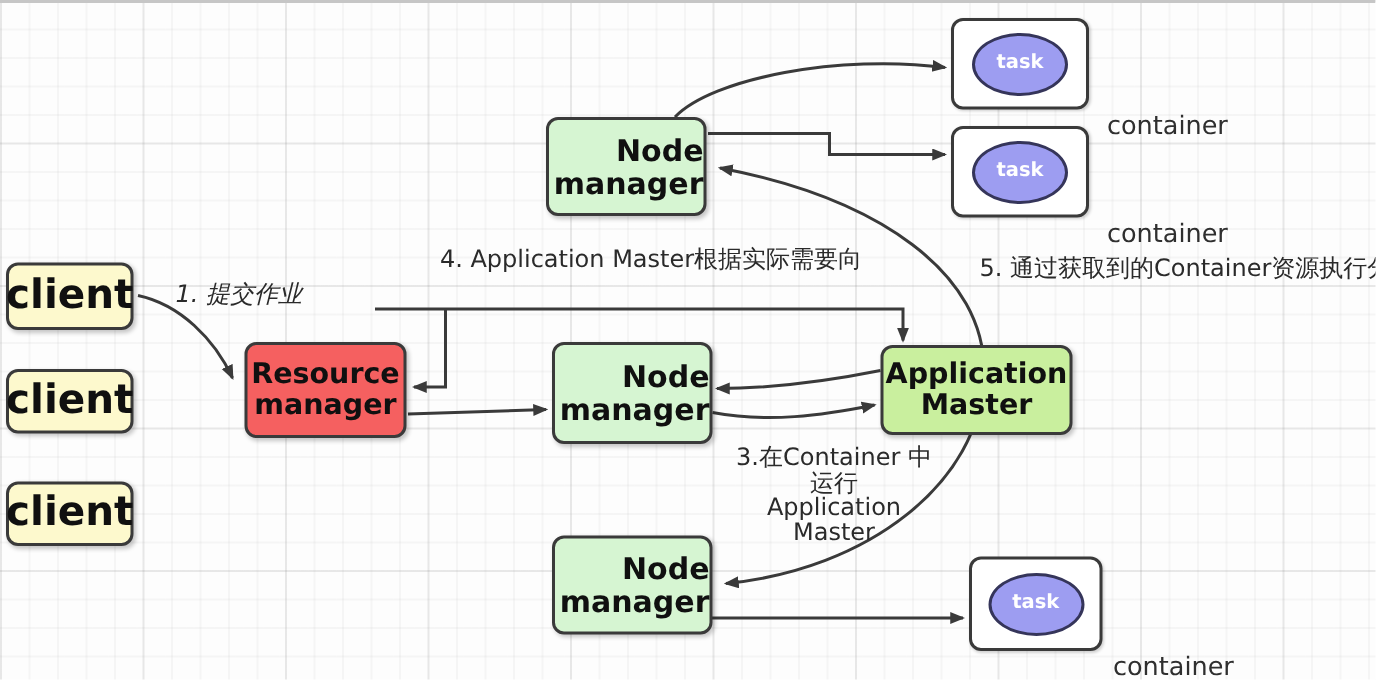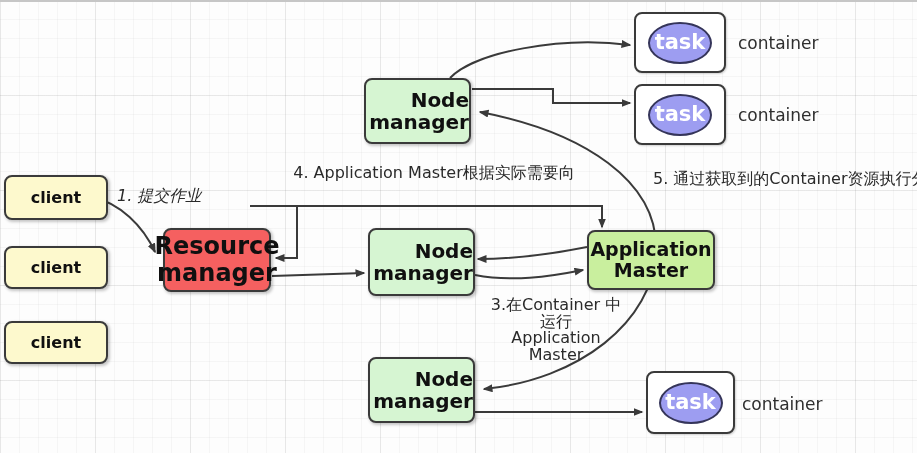--- a/index.html
+++ b/index.html
@@ -16,31 +16,31 @@
   }
   .top-edge{position:absolute;left:0;top:0;width:100%;height:2px;background:#c6c6c6;}
   .box{
     position:absolute;box-sizing:border-box;
     border:2px solid #3a3a3a;border-radius:8px;
     display:flex;align-items:center;justify-content:center;text-align:center;
     color:#101010;font-weight:600;line-height:1.12;
     box-shadow:1.5px 1.5px 3px rgba(0,0,0,0.22);
     background:#fff;
   }
-  .client{width:104px;height:45px;background:var(--client-fill);font-size:16px;}
-  .rm{left:163px;top:228px;width:108px;height:64px;background:var(--rm-fill);font-size:24px;}
+  .client{width:85px;height:45px;background:var(--client-fill);font-size:27px;}
+  .rm{left:163px;top:228px;width:108px;height:64px;background:var(--rm-fill);font-size:19px;}
   .nm{width:107px;height:66px;background:var(--nm-fill);font-size:20px;text-align:right;}
   .am{left:587px;top:230px;width:128px;height:60px;background:var(--am-fill);font-size:19px;}
   .containerbox{width:92px;height:61px;background:var(--container-fill);box-shadow:1px 1px 2px rgba(0,0,0,0.18);}
   .task{
     width:64px;height:42px;border-radius:50%;border:2px solid #35355a;box-sizing:border-box;
-    background:var(--task-fill);color:#fff;font-weight:700;font-size:21px;
+    background:var(--task-fill);color:#fff;font-weight:700;font-size:13px;
     display:flex;align-items:center;justify-content:center;
   }
-  .side-label{position:absolute;font-size:17px;color:#2f2f2f;font-weight:400;}
+  .side-label{position:absolute;font-size:17px;color:#2f2f2f;font-weight:400;margin-top:41px;}
   .step{position:absolute;font-size:16px;color:#2a2a2a;line-height:16.5px;}
   .step.center{text-align:center;}
   #arrows{position:absolute;left:0;top:0;z-index:1;}
   .layer-boxes{position:absolute;left:0;top:0;z-index:2;width:100%;height:100%;pointer-events:none;}
   .layer-boxes .box,.layer-boxes .side-label,.layer-boxes .step{pointer-events:auto;}
 </style>
 </head>
 <body>
 
 <div id="canvas">

